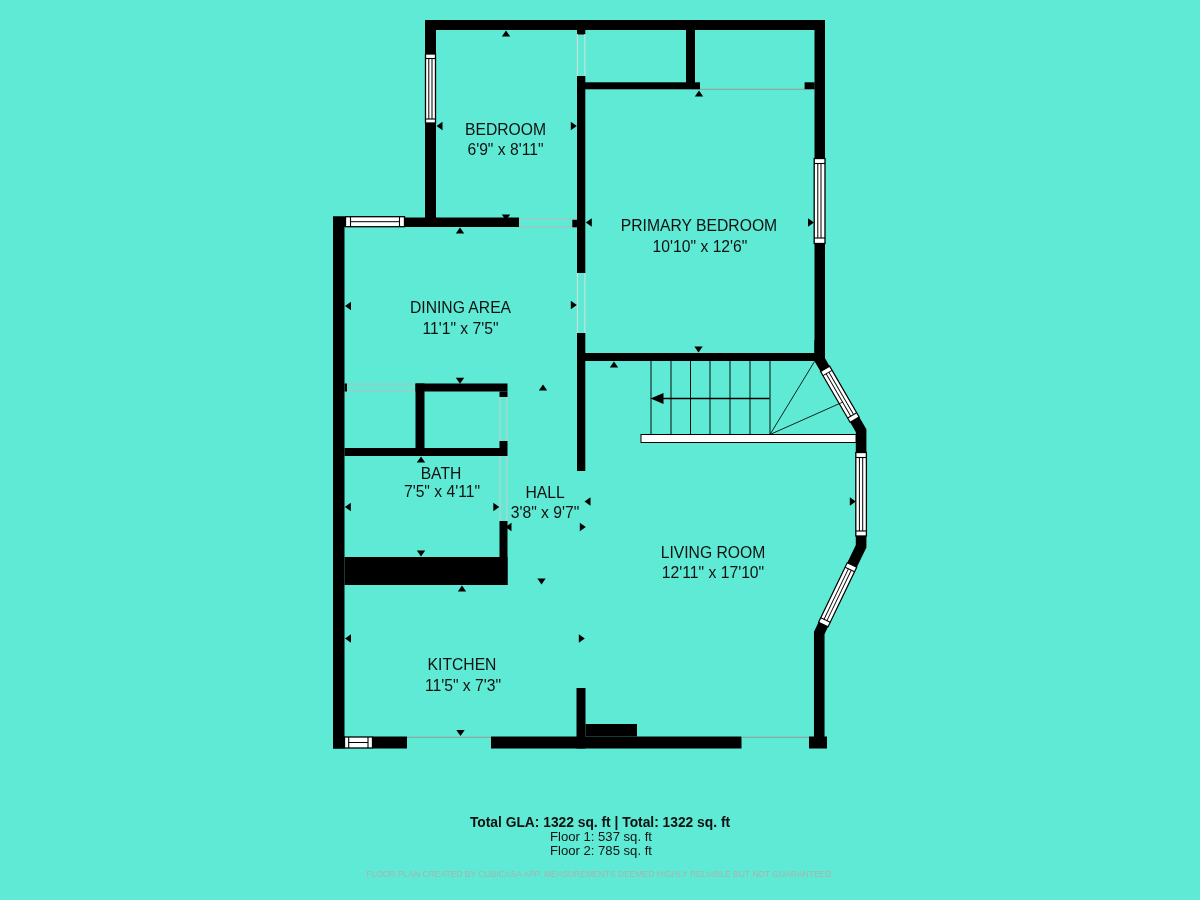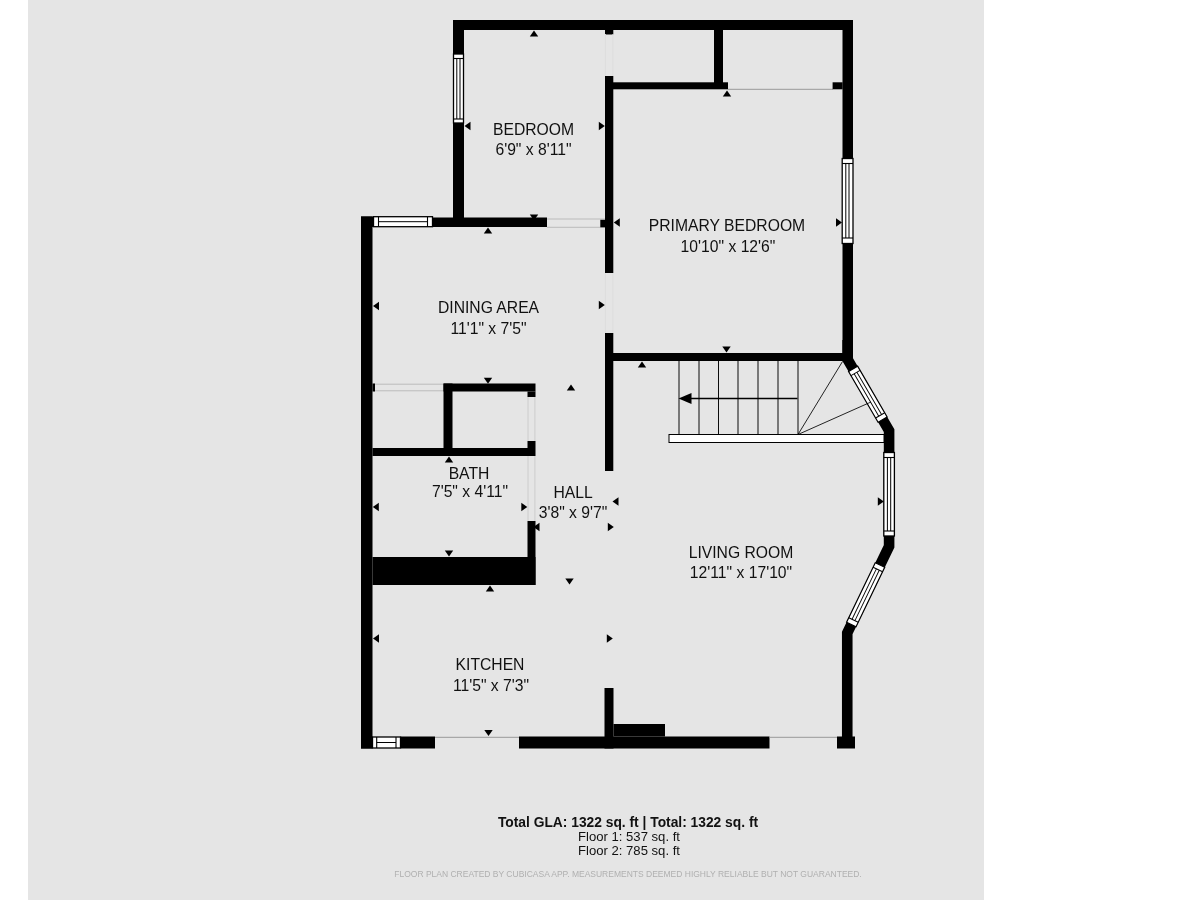--- a/index.html
+++ b/index.html
@@ -1,16 +1,16 @@
 <!DOCTYPE html>
 <html><head>
 <meta charset="utf-8">
 <style>
   html,body{margin:0;padding:0;background:#ffffff;}
-  #page{position:relative;width:956px;height:900px;background:#e5e5e5;overflow:hidden;transform:translateZ(0);margin-left:28px;}
+  #page{position:relative;width:1200px;height:900px;background:#5eead4;overflow:hidden;transform:translateZ(0);}
   svg{position:absolute;left:0;top:0;}
   text{font-family:"Liberation Sans",sans-serif;fill:#111;-webkit-font-smoothing:antialiased;}
   .lbl{font-size:15.7px;}
   .dim{font-size:15.7px;}
 </style>
 </head>
 <body>
 <div id="page">
 <svg width="1200" height="900" viewBox="0 0 1200 900">
 

